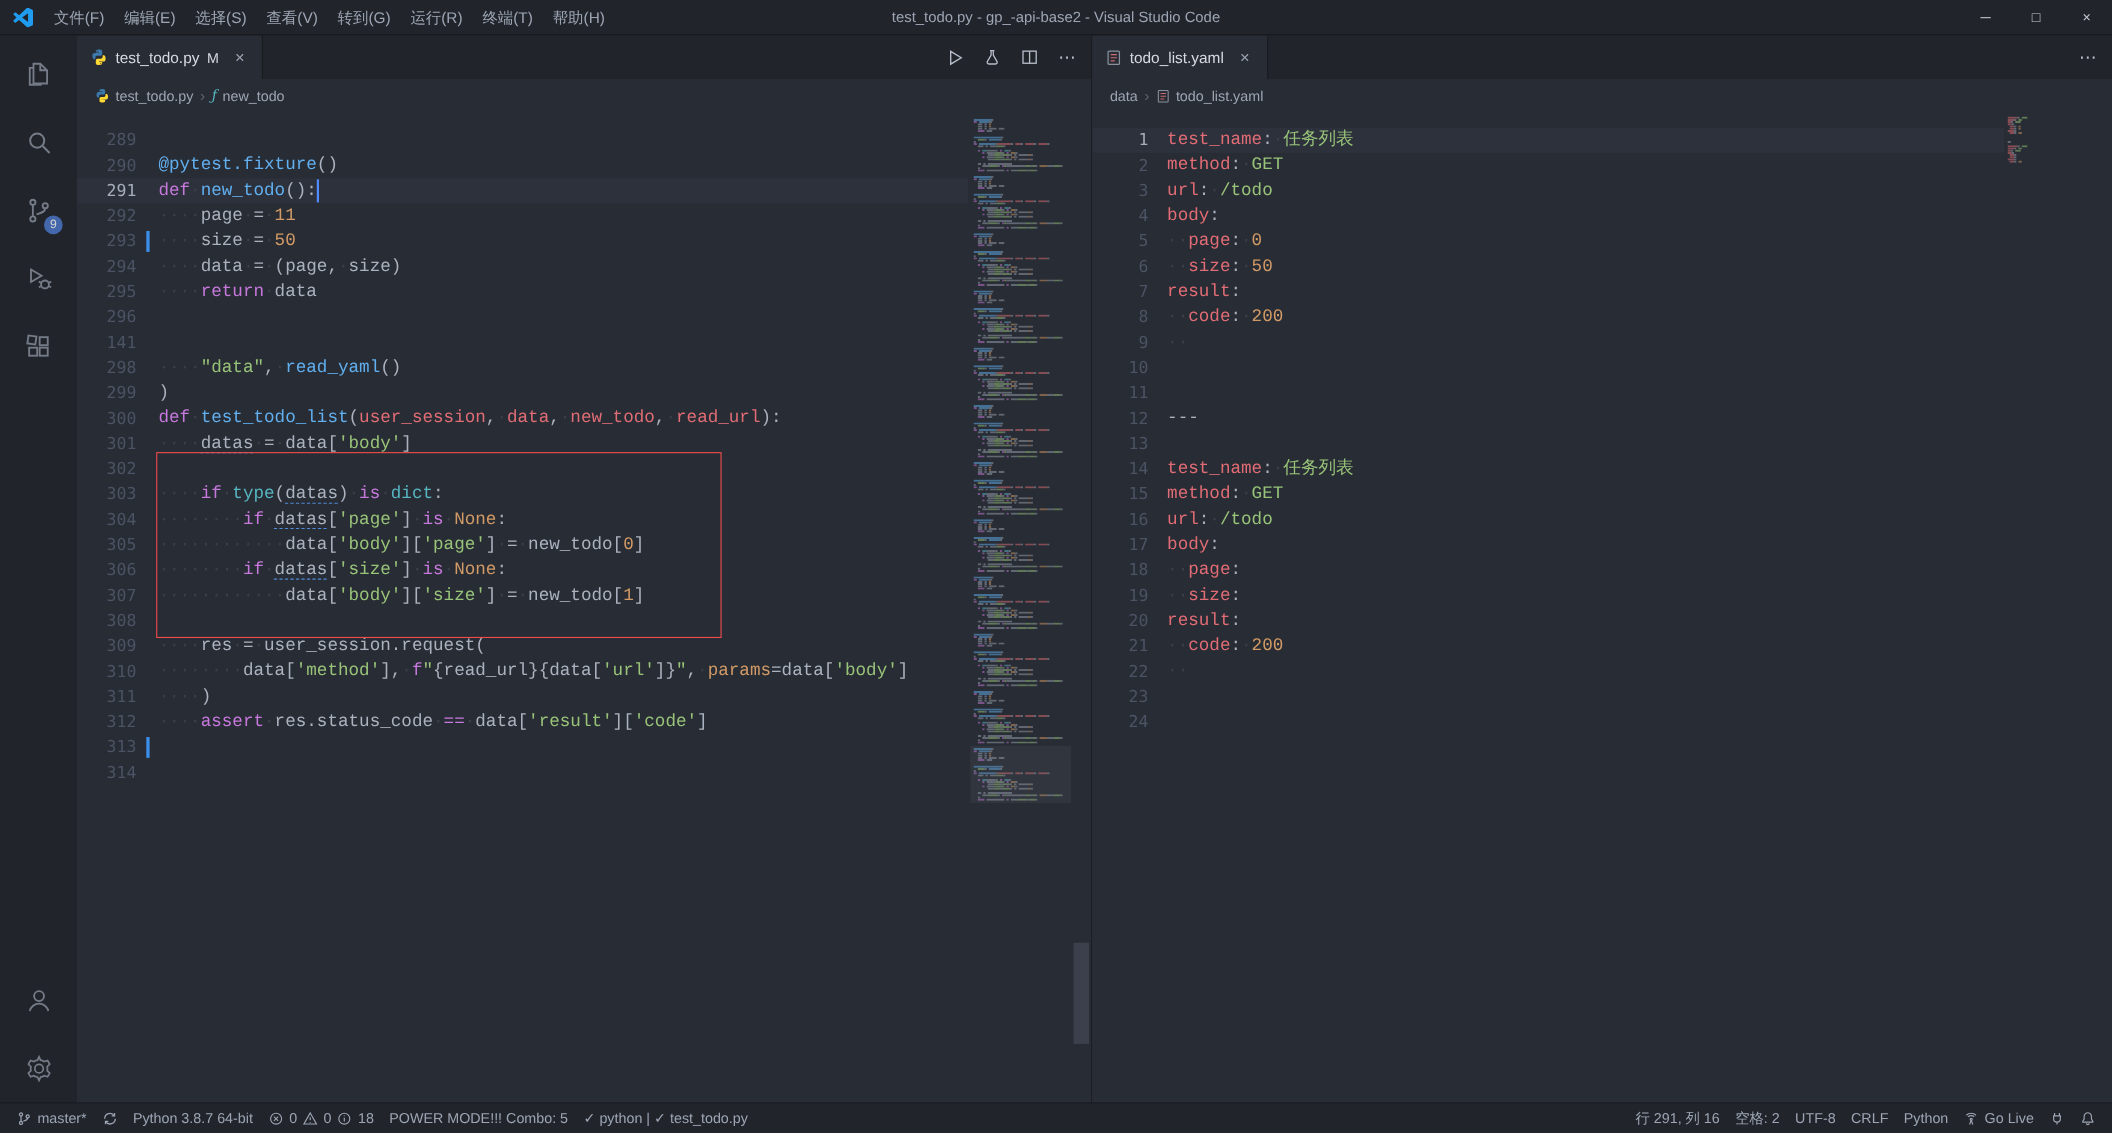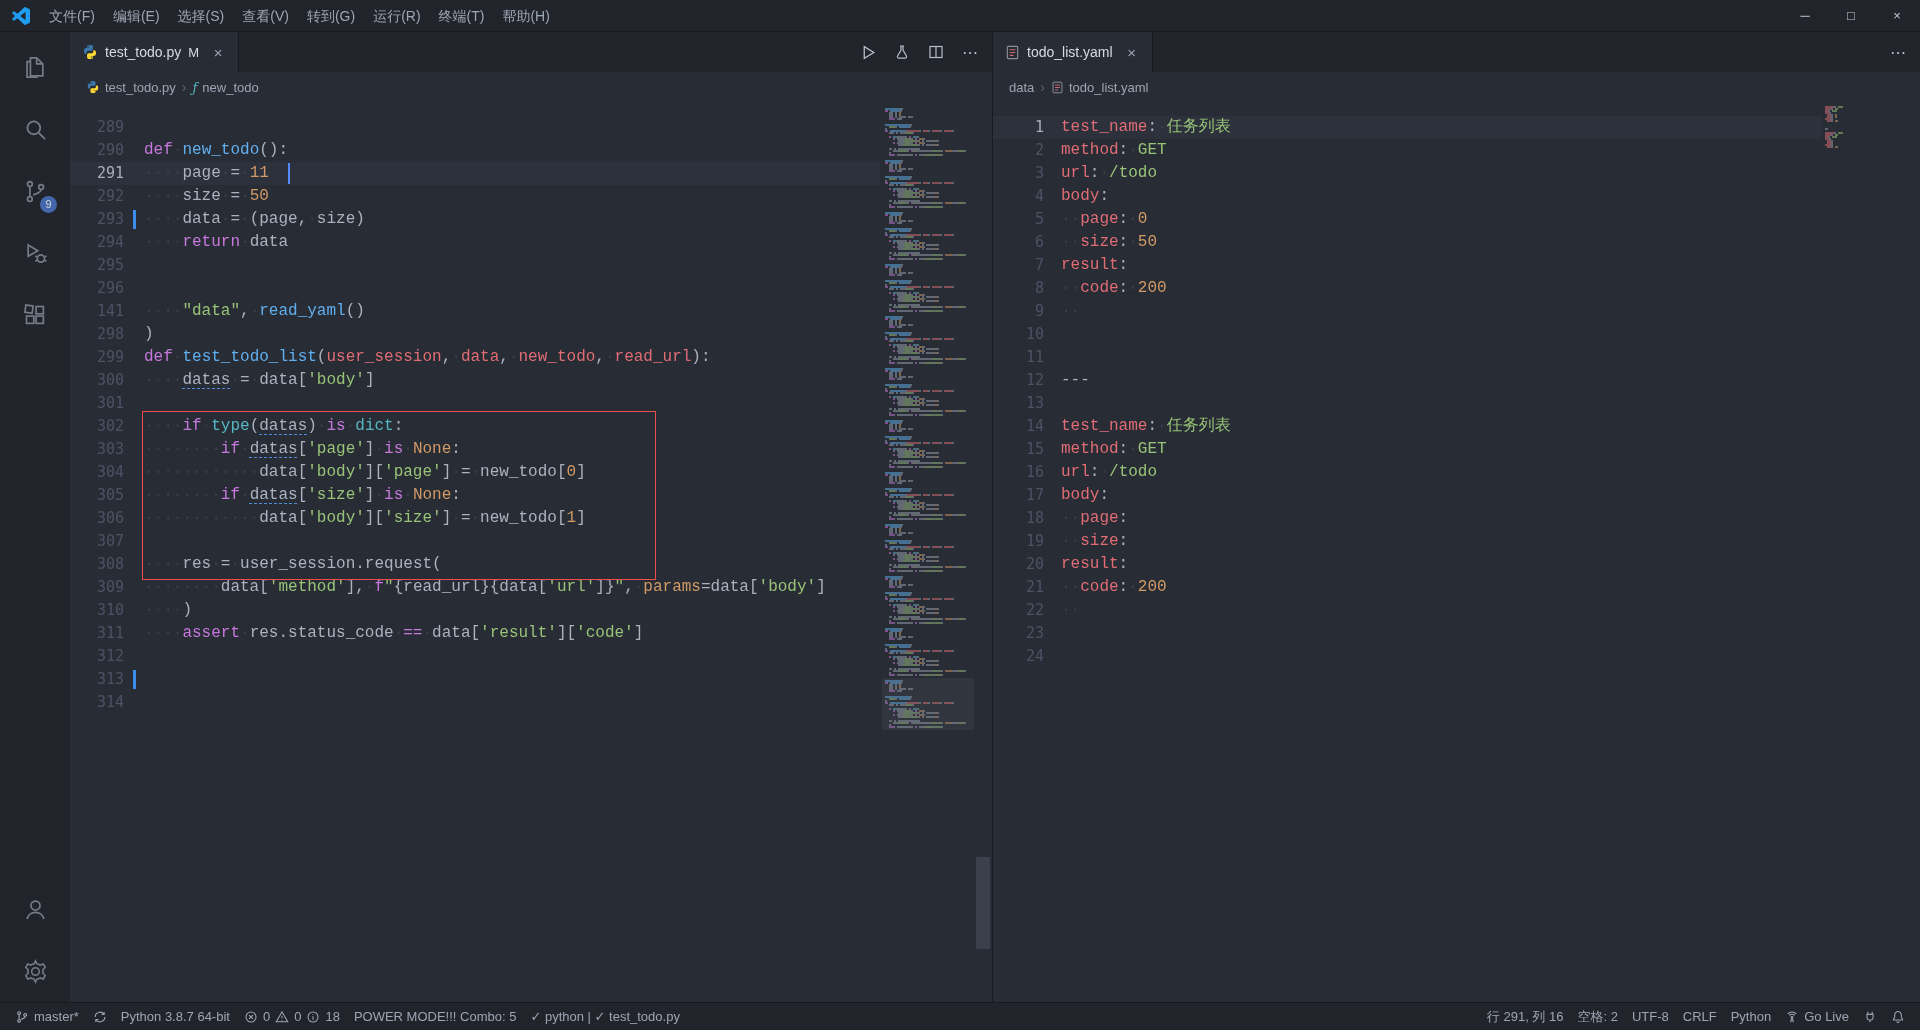--- a/index.html
+++ b/index.html
@@ -98,20 +98,21 @@
       </svg>
   </span>
   <span class="menu-item">文件(F)</span>
   <span class="menu-item">编辑(E)</span>
   <span class="menu-item">选择(S)</span>
   <span class="menu-item">查看(V)</span>
   <span class="menu-item">转到(G)</span>
   <span class="menu-item">运行(R)</span>
   <span class="menu-item">终端(T)</span>
   <span class="menu-item">帮助(H)</span>
+  <span class="win-title">test_todo.py - gp_-api-base2 - Visual Studio Code</span>
   <span class="win-controls">
     <span class="win-btn">─</span>
     <span class="win-btn">□</span>
     <span class="win-btn">×</span>
   </span>
 </div>
 
 <div class="main">
 
   <div class="activitybar">
@@ -241,20 +242,21 @@
           <div class="ln">308</div>
           <div class="ln">309</div>
           <div class="ln">310</div>
           <div class="ln">311</div>
           <div class="ln">312</div>
           <div class="ln">313</div>
           <div class="ln">314</div>
         </div>
       <div class="code" id="c0">
           <div class="cl"></div>
+          <div class="cl"><span class="tk-f">@pytest.fixture</span><span class="tk-d">()</span></div>
           <div class="cl"><span class="tk-k">def</span><span class="tk-w">·</span><span class="tk-f">new_todo</span><span class="tk-d">():</span></div>
           <div class="cl"><span class="tk-w">····</span><span class="tk-d">page</span><span class="tk-w">·</span><span class="tk-d">=</span><span class="tk-w">·</span><span class="tk-n">11</span></div>
           <div class="cl"><span class="tk-w">····</span><span class="tk-d">size</span><span class="tk-w">·</span><span class="tk-d">=</span><span class="tk-w">·</span><span class="tk-n">50</span></div>
           <div class="cl"><span class="tk-w">····</span><span class="tk-d">data</span><span class="tk-w">·</span><span class="tk-d">=</span><span class="tk-w">·</span><span class="tk-d">(page,</span><span class="tk-w">·</span><span class="tk-d">size)</span></div>
           <div class="cl"><span class="tk-w">····</span><span class="tk-k">return</span><span class="tk-w">·</span><span class="tk-d">data</span></div>
           <div class="cl"></div>
           <div class="cl"></div>
           <div class="cl"><span class="tk-w">····</span><span class="tk-s">"data"</span><span class="tk-d">,</span><span class="tk-w">·</span><span class="tk-f">read_yaml</span><span class="tk-d">()</span></div>
           <div class="cl"><span class="tk-d">)</span></div>
           <div class="cl"><span class="tk-k">def</span><span class="tk-w">·</span><span class="tk-f">test_todo_list</span><span class="tk-d">(</span><span class="tk-p">user_session</span><span class="tk-d">,</span><span class="tk-w">·</span><span class="tk-p">data</span><span class="tk-d">,</span><span class="tk-w">·</span><span class="tk-p">new_todo</span><span class="tk-d">,</span><span class="tk-w">·</span><span class="tk-p">read_url</span><span class="tk-d">):</span></div>

